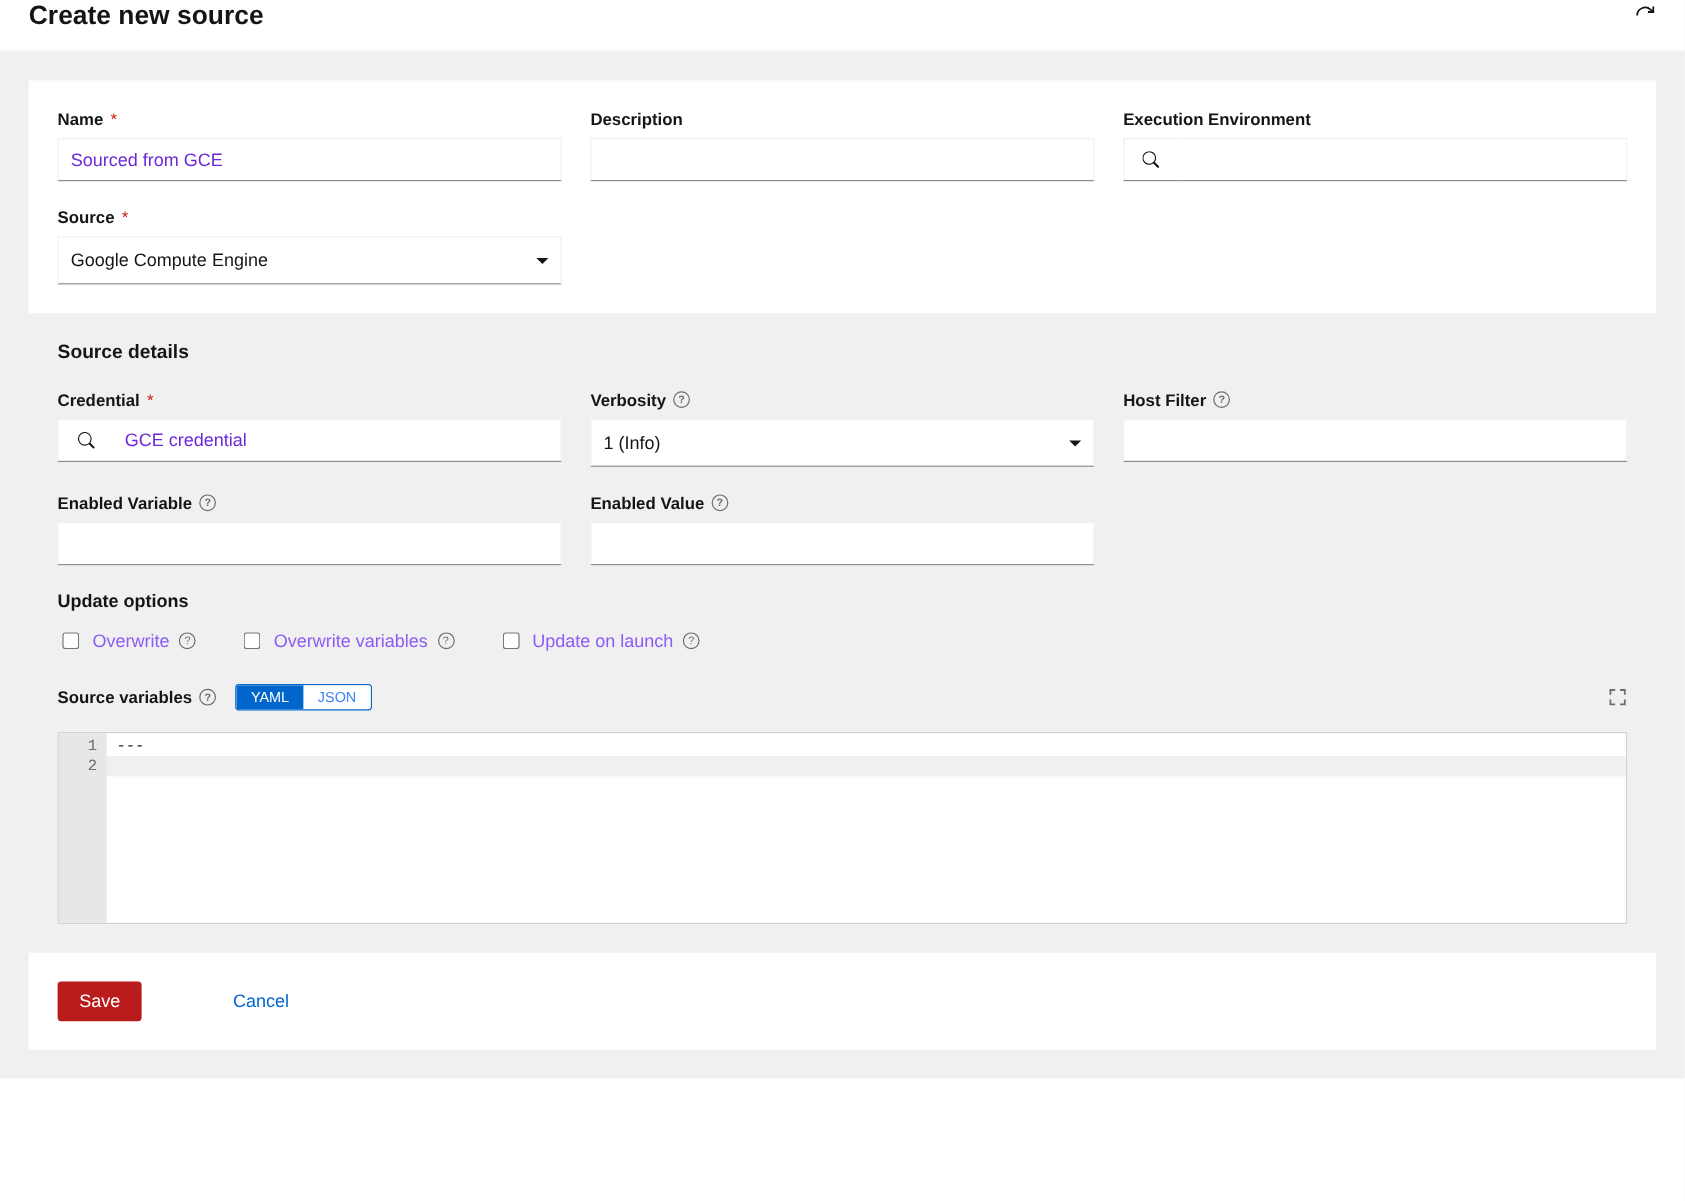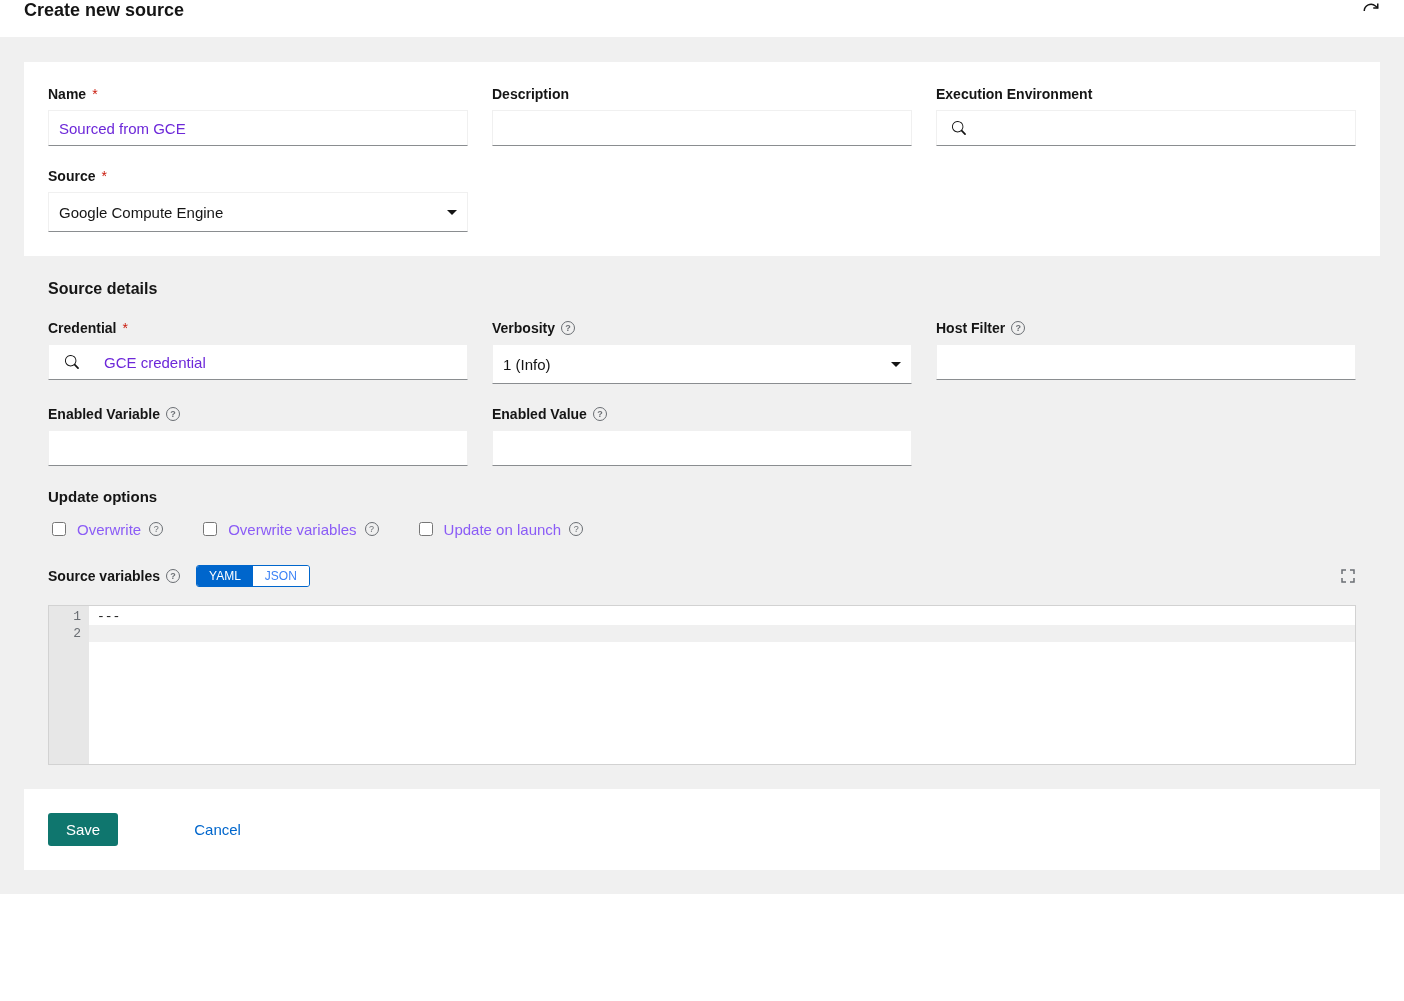--- a/index.html
+++ b/index.html
@@ -11,21 +11,21 @@
     background: #fff;
   }
   .page-header {
     padding: 0 24px 16px 24px;
     display: flex;
     align-items: center;
     justify-content: space-between;
     border-bottom: 1px solid #f0f0f0;
   }
   .page-title {
-    font-size: 18px;
+    font-size: 22px;
     font-weight: 600;
     color: #151515;
   }
   .outer {
     background: #f0f0f0;
     padding: 24px;
   }
   .card {
     background: #fff;
   }
@@ -218,21 +218,21 @@
     padding: 0 8px;
   }
   .editor-line.alt { background: #f0f0f0; }
   .footer-btns {
     display: flex;
     align-items: center;
     gap: 24px;
     padding: 24px;
   }
   .btn-primary {
-    background: #0f766e;
+    background: #b91c1c;
     color: #fff;
     border: none;
     padding: 8px 18px;
     font-size: 15px;
     border-radius: 3px;
     cursor: pointer;
   }
   .btn-link {
     background: none;
     border: none;

